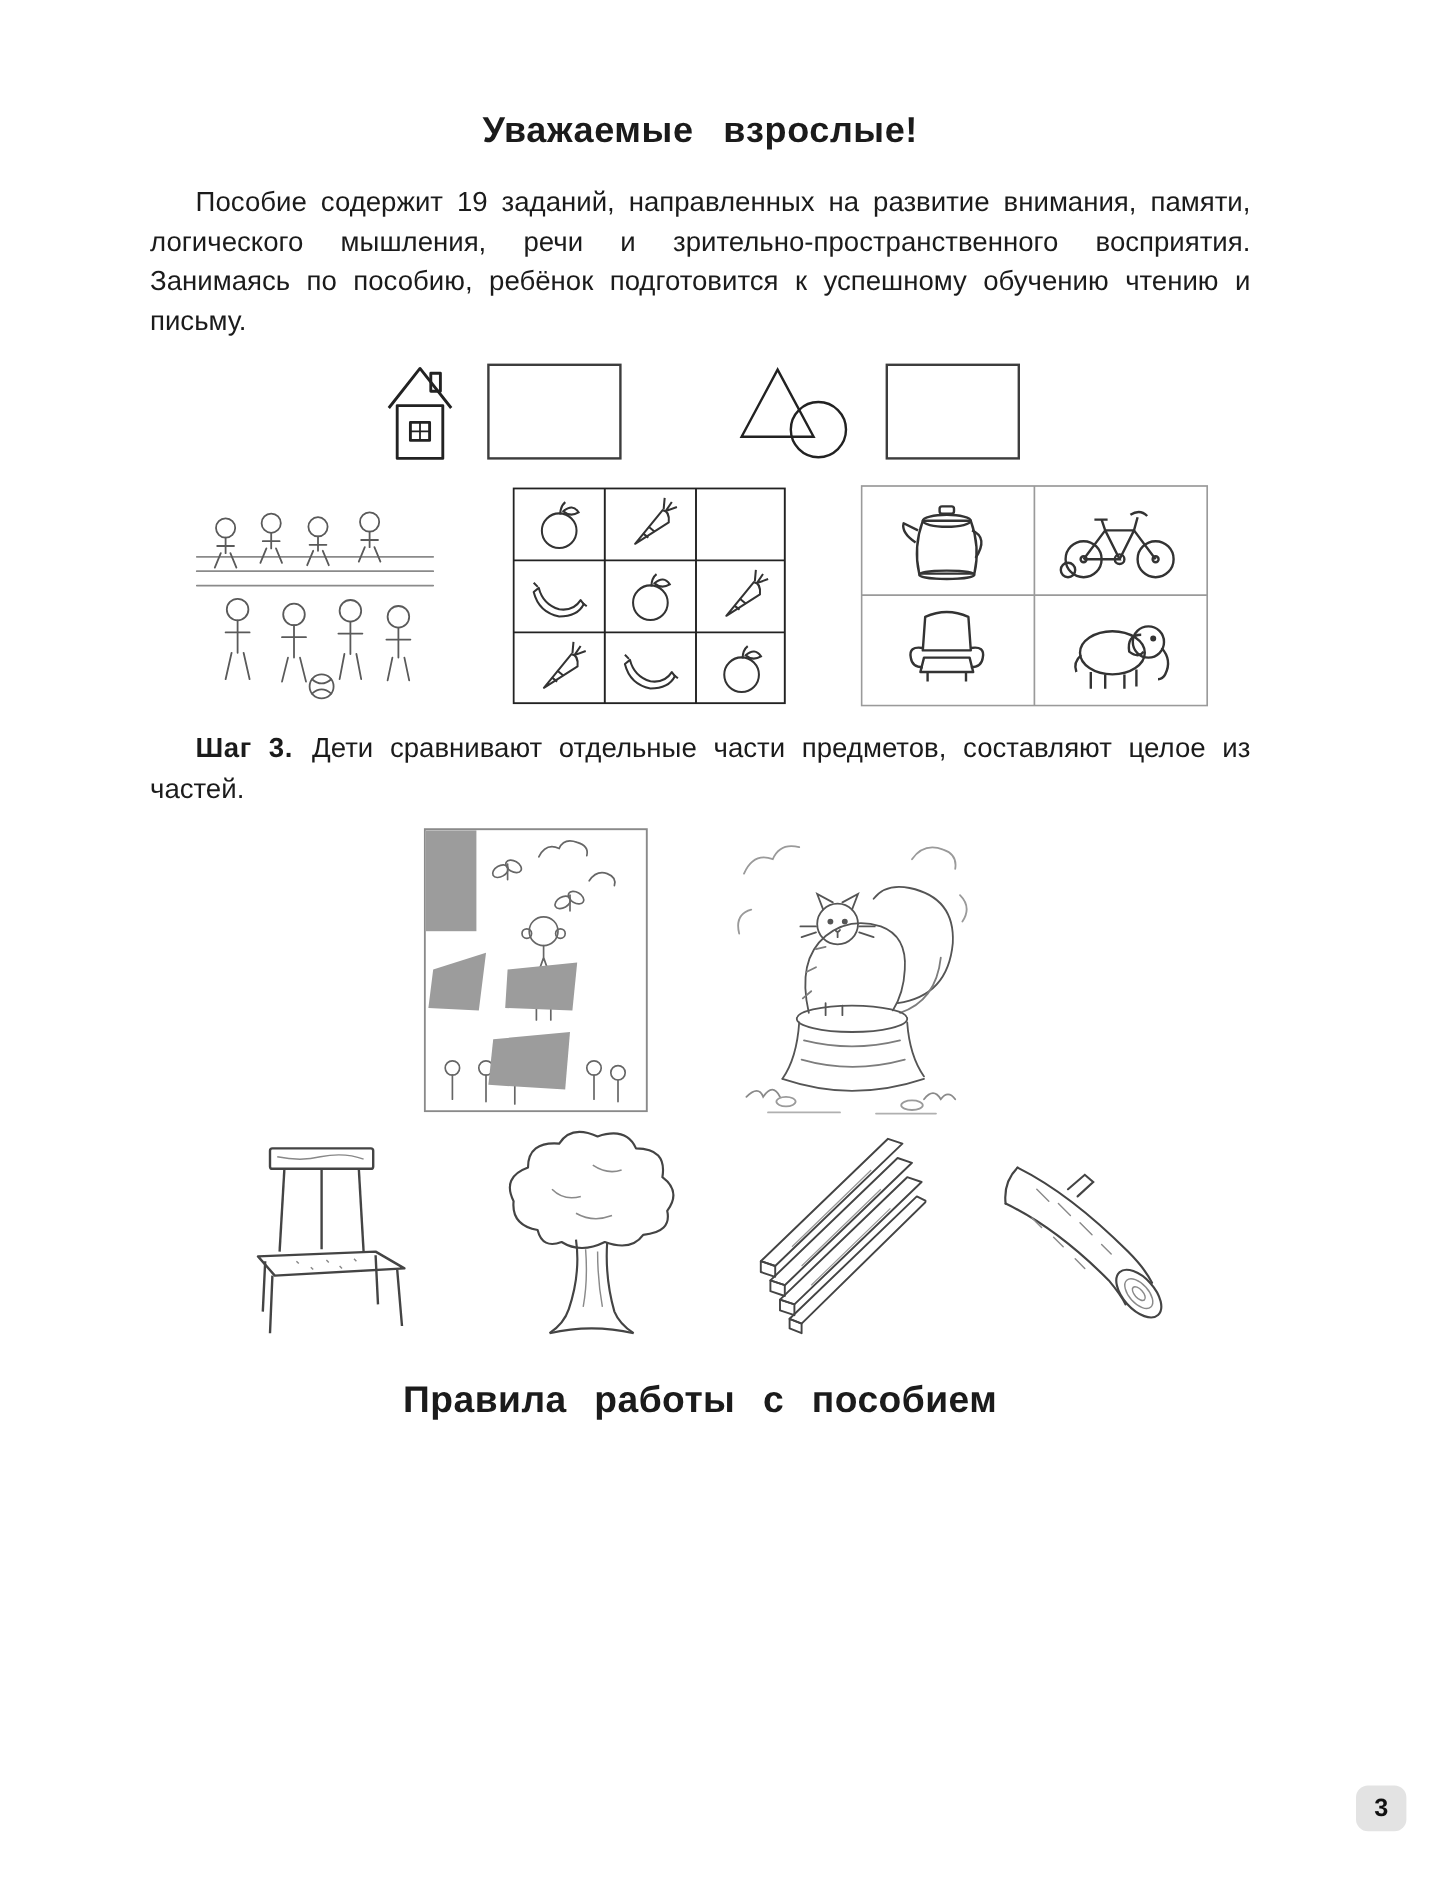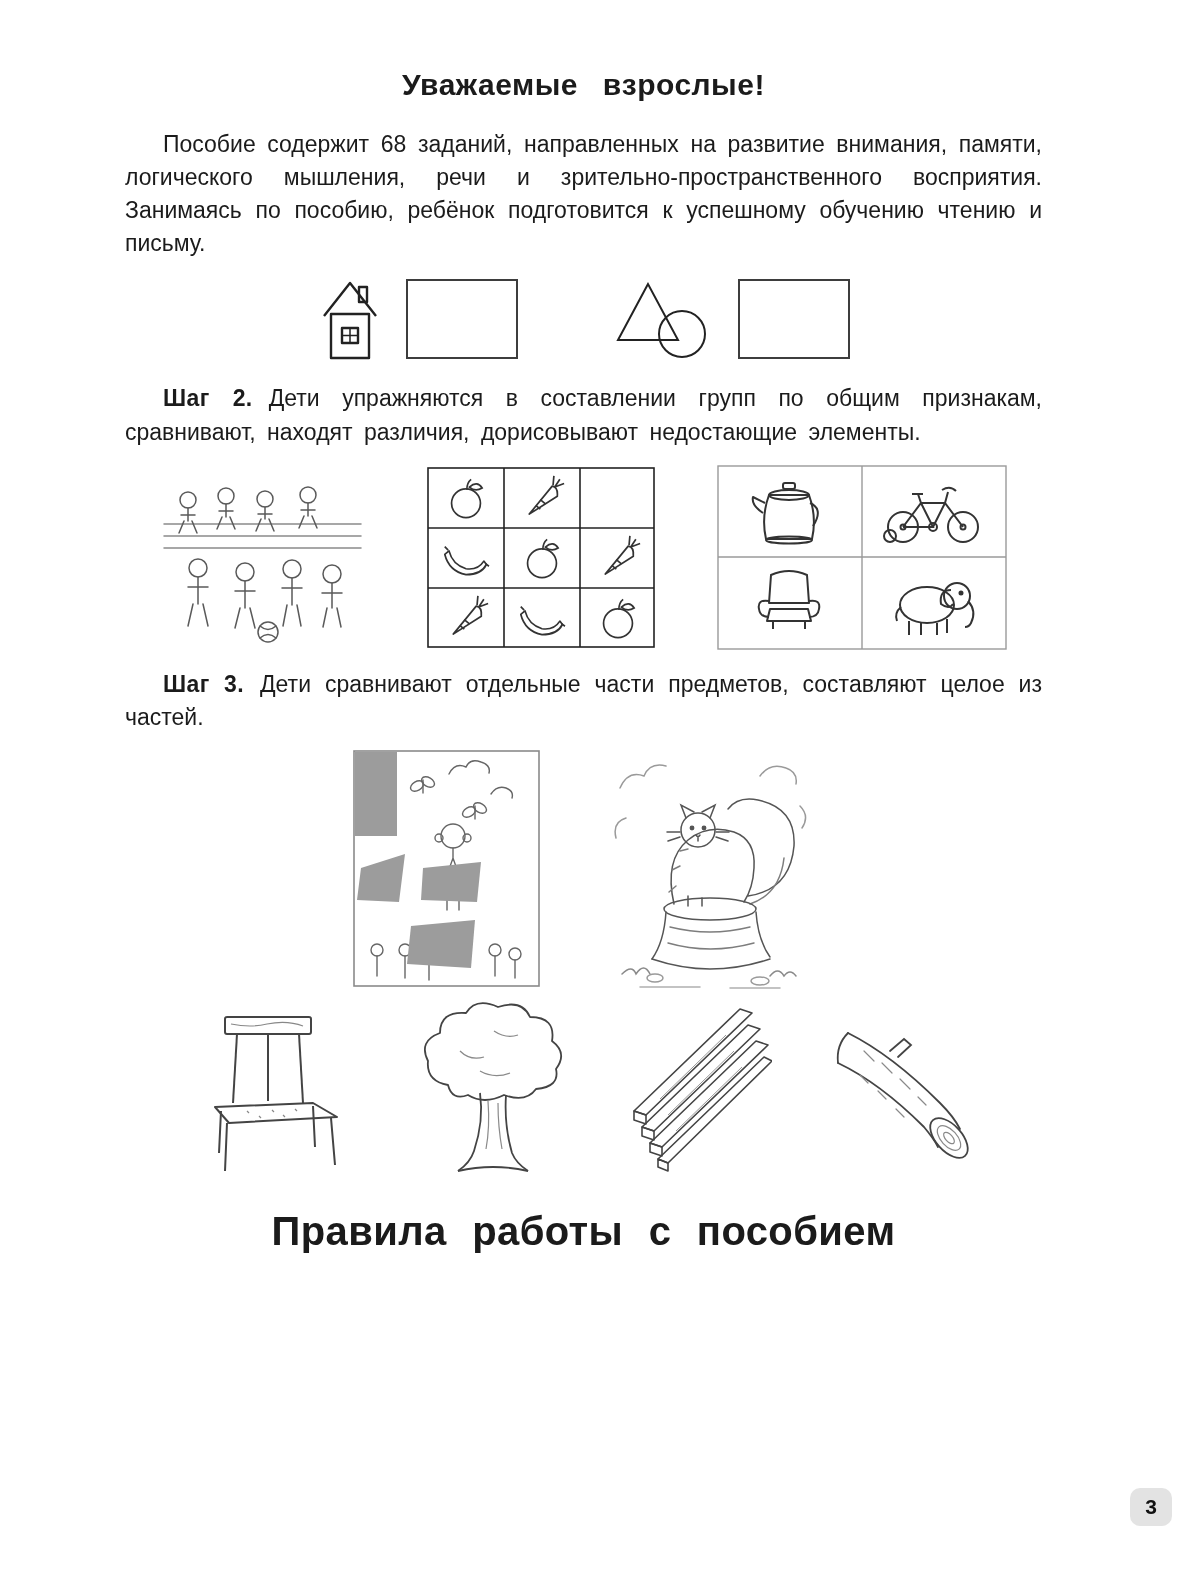--- a/index.html
+++ b/index.html
@@ -4,21 +4,21 @@
 <style>
   html, body { margin: 0; padding: 0; }
   body {
     width: 1200px; height: 1582px;
     background: #ffffff;
     font-family: "Liberation Sans", sans-serif;
     color: #1b1b1b;
     position: relative;
     overflow: hidden;
   }
-  .sheet { padding: 68px 158px 0 125px; }
+  .sheet { padding: 68px 158px 0 125px; margin-top: 24px; }
 
   .title {
     font-size: 30px; font-weight: 700; text-align: center;
     word-spacing: 16px; letter-spacing: .5px;
     margin: 0 0 26px 0;
   }
   .para {
     font-size: 23px; line-height: 1.44; text-align: justify;
     word-spacing: 5px; margin: 0;
   }
@@ -36,21 +36,21 @@
   .row-step2 { align-items: center; margin: 16px 0 0 0; }
   .row-step2 > * + * { margin-left: 62px; }
 
   .row-step3 { align-items: center; margin: 12px 0 0 0; }
   .row-step3 > * + * { margin-left: 70px; }
 
   .row-step4 { align-items: flex-end; margin: 10px 0 0 0; }
   .row-step4 > * + * { margin-left: 58px; }
 
   .rules-title {
-    font-size: 40px; font-weight: 700; text-align: center;
+    font-size: 31px; font-weight: 700; text-align: center;
     word-spacing: 14px; letter-spacing: .4px;
     margin: 30px 0 20px 0;
   }
 
   .page-badge {
     position: absolute; right: 28px; bottom: 56px;
     width: 42px; height: 38px; background: #e3e3e3;
     border-radius: 10px;
     display: flex; align-items: center; justify-content: center;
     font-size: 21px; font-weight: 700; color: #111;
@@ -112,21 +112,21 @@
       <path d="M-26,16 v14 M-14,18 v12 M2,18 v12 M12,14 v14"></path>
       <path d="M-34,2 q-7,6 -4,14"></path>
     </g>
   </defs>
 </svg>
 
 <div class="sheet">
 
   <h1 class="title">Уважаемые  взрослые!</h1>
 
-  <p class="para indent">Пособие содержит 68 заданий, направленных на развитие внимания, памяти, логического мышления, речи и зрительно-пространственного восприятия. Занимаясь по пособию, ребёнок подготовится к успешному обучению чтению и письму.</p>
+  <p class="para indent">Пособие содержит 19 заданий, направленных на развитие внимания, памяти, логического мышления, речи и зрительно-пространственного восприятия. Занимаясь по пособию, ребёнок подготовится к успешному обучению чтению и письму.</p>
 
 
   <div class="figure-row row-step1">
     <div class="pair">
       <svg width="64" height="90" viewBox="0 0 64 90">
         <g fill="none" stroke="#222" stroke-width="2.4" stroke-linejoin="round">
           <rect x="13" y="40" width="38" height="44"></rect>
           <polyline points="6,42 32,9 58,42"></polyline>
           <rect x="41" y="13" width="8" height="15"></rect>
           <rect x="24" y="54" width="16" height="15"></rect>
@@ -139,21 +139,20 @@
       <svg width="104" height="82" viewBox="0 0 104 82">
         <g fill="none" stroke="#222" stroke-width="2">
           <polygon points="38,6 8,62 68,62"></polygon>
           <circle cx="72" cy="56" r="23"></circle>
         </g>
       </svg>
       <div class="empty-box"></div>
     </div>
   </div>
 
-  <p class="para indent step-para"><b class="step-label">Шаг 2.</b><span>Дети упражняются в составлении групп по общим признакам, сравнивают, находят различия, дорисовывают недостающие элементы.</span></p>
 
   <div class="figure-row row-step2">
     <svg width="205" height="182" viewBox="0 0 205 182">
       <g fill="none" stroke="#5a5a5a" stroke-width="1.5" stroke-linecap="round">
         <path d="M4,58 H201 M4,70 H201 M4,82 H201" stroke="#8a8a8a"></path>
         <circle cx="28" cy="34" r="8"></circle>
           <path d="M28,42 v13 M21,49 h14 M24,55 l-5,12 M32,55 l5,12"></path>
         <circle cx="66" cy="30" r="8"></circle>
           <path d="M66,38 v13 M59,45 h14 M62,51 l-5,12 M70,51 l5,12"></path>
         <circle cx="105" cy="33" r="8"></circle>

